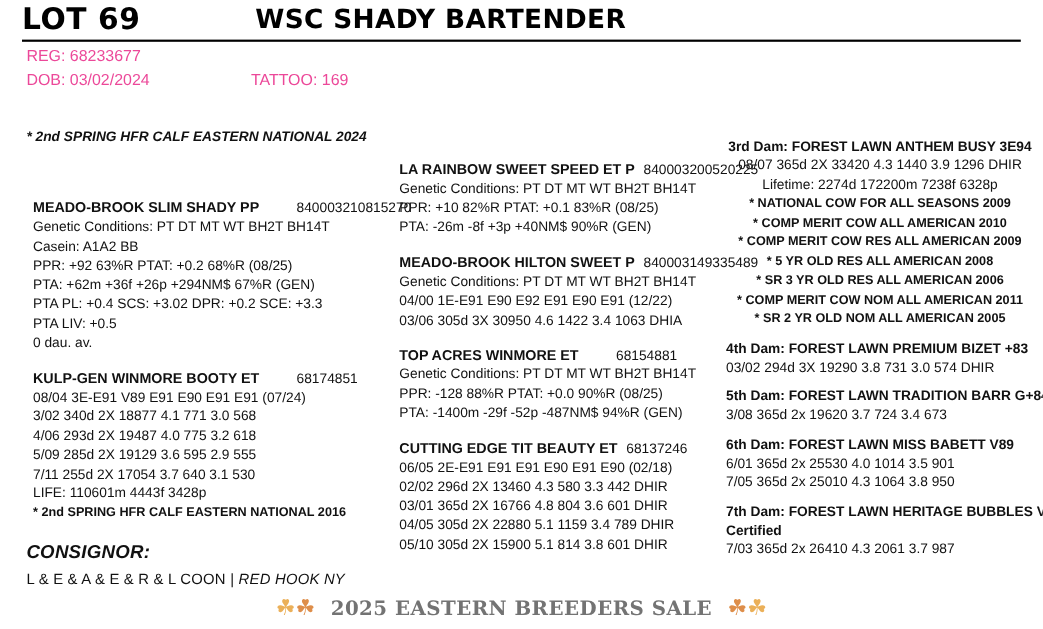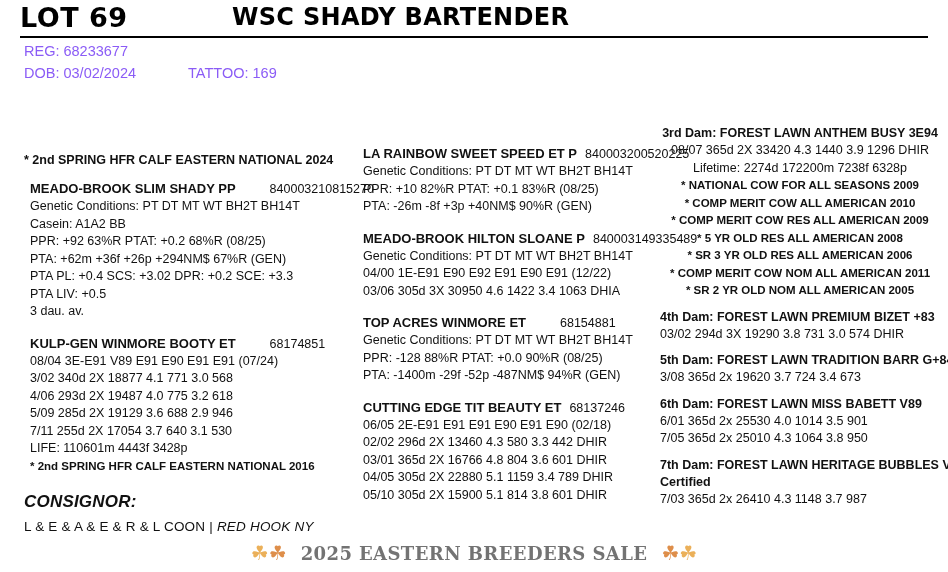--- a/index.html
+++ b/index.html
@@ -60,36 +60,36 @@
     background: #000;
   }
 
   
   .reg-block {
     position: absolute;
     left: 24px;
     top: 40px;
     font-size: 14.5px;
     line-height: 22px;
-    color: #8b5cf6;
+    color: #ec4899;
   }
   .reg-row { white-space: nowrap; }
   .reg-row .tattoo {
     display: inline-block;
-    margin-left: 48px;
+    margin-left: 88px;
   }
 
   .note-line {
     position: absolute;
     left: 24px;
     top: 117px;
     font-size: 12.5px;
+    font-style: italic;
     font-weight: bold;
     color: #111;
-    margin-top: 36px;
   }
 
   
   .col {
     position: absolute;
     font-size: 12.5px;
     line-height: 17.5px;
     color: #111;
   }
   .col-left  { left: 30px;  top: 180px; width: 330px; }
@@ -204,52 +204,52 @@
     <div class="blk">
       <div class="blk-title">
         <span>MEADO-BROOK SLIM SHADY PP</span><span class="reg-no-wide">840003210815270</span>
       </div>
       <div class="line">Genetic Conditions: PT DT MT WT BH2T BH14T</div>
       <div class="line">Casein: A1A2 BB</div>
       <div class="line">PPR: +92 63%R PTAT: +0.2 68%R (08/25)</div>
       <div class="line">PTA: +62m +36f +26p +294NM$ 67%R (GEN)</div>
       <div class="line">PTA PL: +0.4 SCS: +3.02 DPR: +0.2 SCE: +3.3</div>
       <div class="line">PTA LIV: +0.5</div>
-      <div class="line">3 dau. av.</div>
+      <div class="line">0 dau. av.</div>
     </div>
 
     <div class="blk">
       <div class="blk-title">
         <span>KULP-GEN WINMORE BOOTY ET</span><span class="reg-no-wide">68174851</span>
       </div>
       <div class="line">08/04 3E-E91 V89 E91 E90 E91 E91 (07/24)</div>
       <div class="line">3/02 340d 2X 18877 4.1 771 3.0 568</div>
       <div class="line">4/06 293d 2X 19487 4.0 775 3.2 618</div>
-      <div class="line">5/09 285d 2X 19129 3.6 688 2.9 946</div>
+      <div class="line">5/09 285d 2X 19129 3.6 595 2.9 555</div>
       <div class="line">7/11 255d 2X 17054 3.7 640 3.1 530</div>
       <div class="line">LIFE: 110601m  4443f  3428p</div>
       <div class="line ital">* 2nd SPRING HFR CALF EASTERN NATIONAL 2016</div>
     </div>
 
   </div>
 
   <div class="col col-mid">
 
     <div class="blk">
       <div class="blk-title">
         <span>LA RAINBOW SWEET SPEED ET P</span><span class="reg-no">840003200520225</span>
       </div>
       <div class="line">Genetic Conditions: PT DT MT WT BH2T BH14T</div>
       <div class="line">PPR: +10 82%R PTAT: +0.1 83%R (08/25)</div>
       <div class="line">PTA: -26m -8f +3p +40NM$ 90%R (GEN)</div>
     </div>
 
     <div class="blk">
       <div class="blk-title">
-        <span>MEADO-BROOK HILTON SLOANE P</span><span class="reg-no">840003149335489</span>
+        <span>MEADO-BROOK HILTON SWEET P</span><span class="reg-no">840003149335489</span>
       </div>
       <div class="line">Genetic Conditions: PT DT MT WT BH2T BH14T</div>
       <div class="line">04/00 1E-E91 E90 E92 E91 E90 E91 (12/22)</div>
       <div class="line">03/06 305d 3X 30950 4.6 1422 3.4 1063 DHIA</div>
     </div>
 
     <div class="blk">
       <div class="blk-title">
         <span>TOP ACRES WINMORE ET</span><span class="reg-no-wide">68154881</span>
       </div>
@@ -298,21 +298,21 @@
 
     <div class="dam-blk">
       <div class="dam-title">6th Dam: FOREST LAWN MISS BABETT V89</div>
       <div class="line">6/01 365d 2x 25530 4.0 1014 3.5 901</div>
       <div class="line">7/05 365d 2x 25010 4.3 1064 3.8 950</div>
     </div>
 
     <div class="dam-blk">
       <div class="dam-title">7th Dam: FOREST LAWN HERITAGE BUBBLES V85</div>
       <div class="dam-title">Certified</div>
-      <div class="line">7/03 365d 2x 26410 4.3 1148 3.7 987</div>
+      <div class="line">7/03 365d 2x 26410 4.3 2061 3.7 987</div>
     </div>
 
   </div>
 
   <div class="consignor">
     <div class="consignor-label">CONSIGNOR:</div>
     <div class="consignor-name">
       <span>L &amp; E &amp; A &amp; E &amp; R &amp; L COON</span>
       <span>|</span>
       <span class="farm">RED HOOK NY</span>

